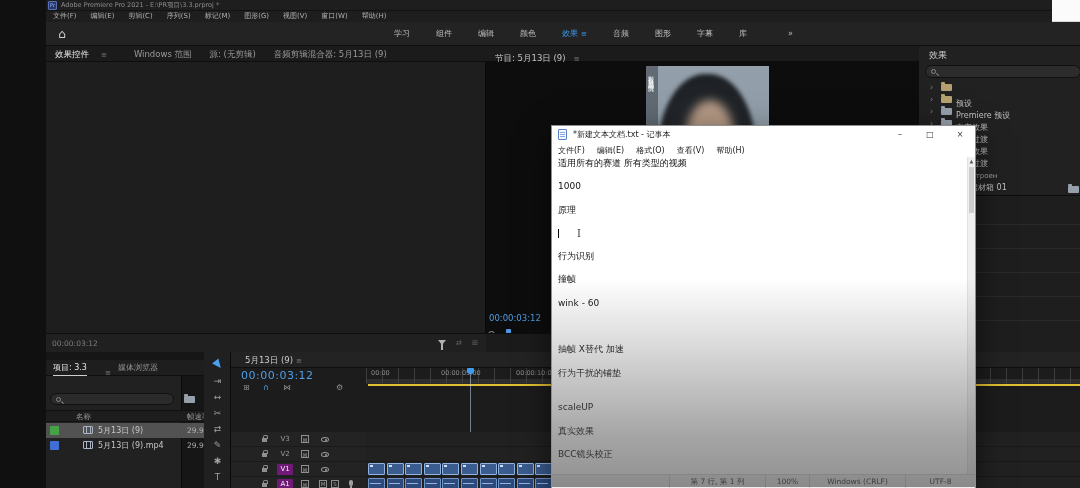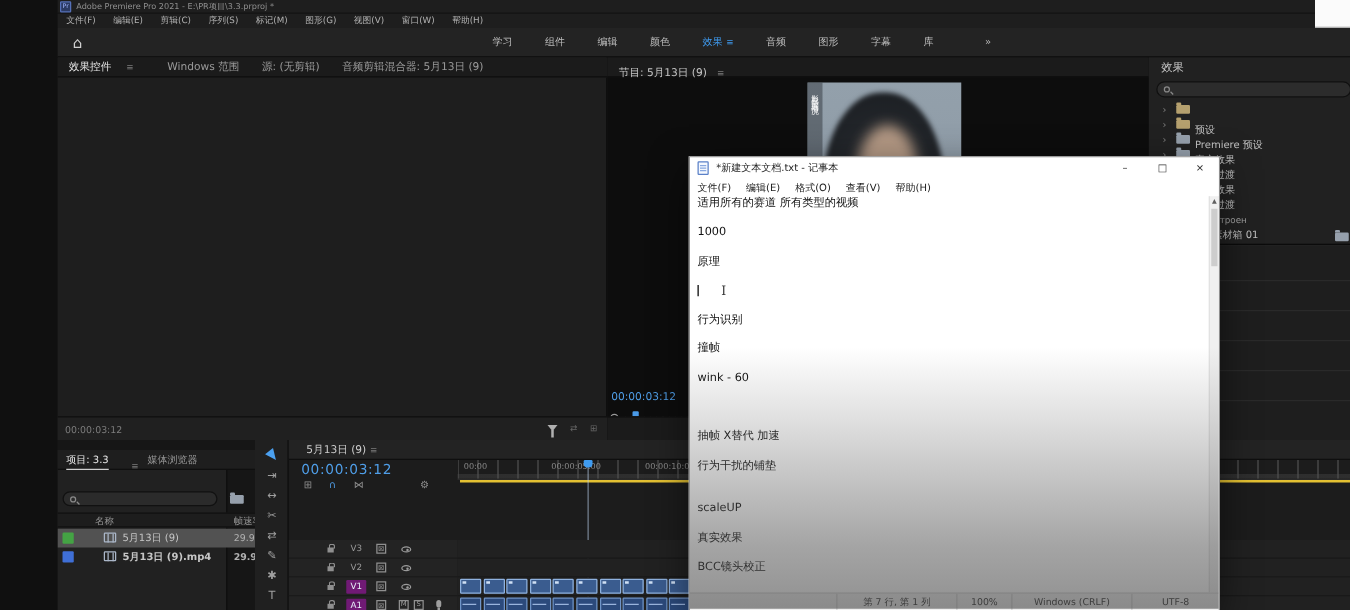--- a/index.html
+++ b/index.html
@@ -320,21 +320,21 @@
       <span class="col-name">名称</span>
       <span class="col-rate">帧速率</span>
     </div>
     <div id="proj-rows">
         <div class="abs proj-row selected" style="top: 63px;">
           <span class="lbl-sq" style="background: rgb(68, 163, 68);"></span>
           <span class="item-ico"></span>
           <span class="proj-name">5月13日 (9)</span>
           <span class="proj-rate">29.97</span>
         </div>
-        <div class="abs proj-row" style="top: 78px; font-weight: bold;">
+        <div class="abs proj-row" style="top: 78px;">
           <span class="lbl-sq" style="background: rgb(63, 111, 214);"></span>
           <span class="item-ico"></span>
           <span class="proj-name">5月13日 (9).mp4</span>
           <span class="proj-rate">29.97</span>
         </div>
       </div>
   </div>
 
   <div class="abs" id="tools">
       <div class="abs tool active" style="top: 5px;"><span class="sel-arrow"></span></div>

